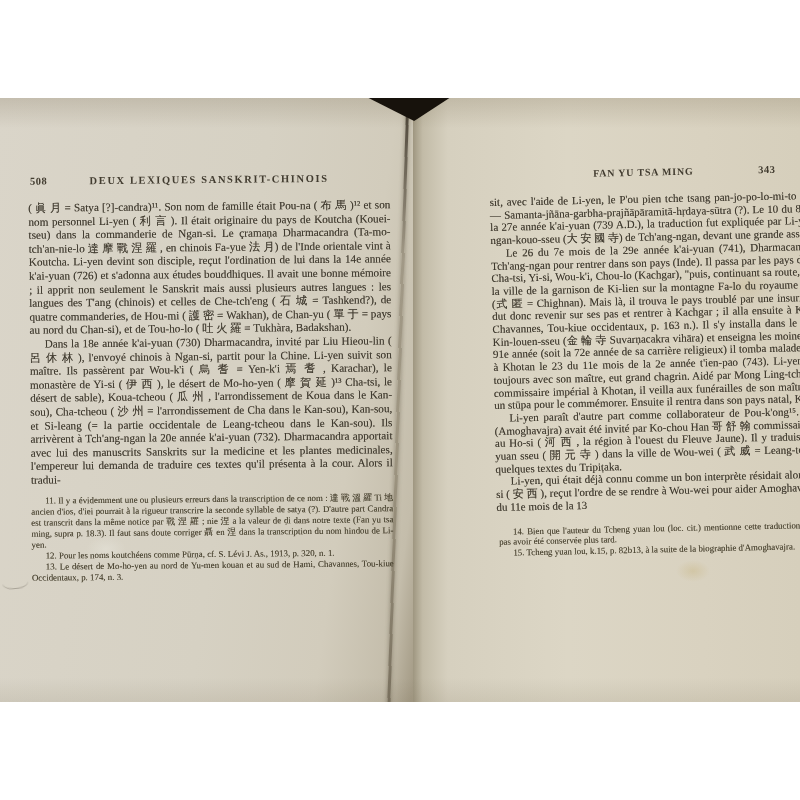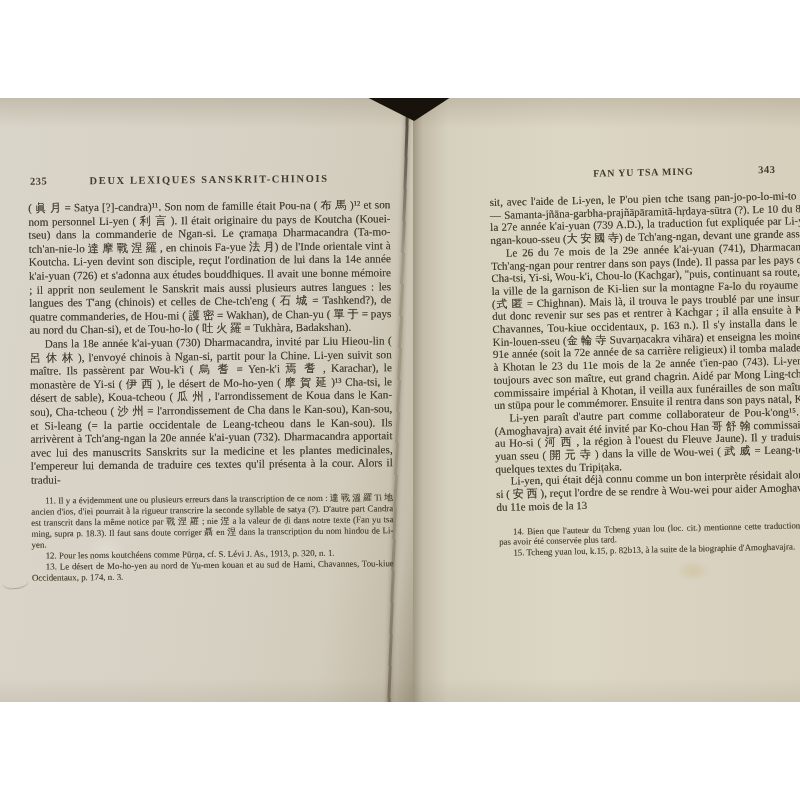--- a/index.html
+++ b/index.html
@@ -94,21 +94,21 @@
   <div class="topshade"></div>
   <div class="crease"></div>
   <div class="notch"></div>
   <div class="stain s1"></div>
   <div class="stain s2"></div>
   <div class="stain s3"></div>
   <div class="pencil"></div>
 
   <div class="contentL">
     <div class="phead">
-      <span class="pnum nl">235</span>
+      <span class="pnum nl">508</span>
       <span class="ptitle">DEUX LEXIQUES SANSKRIT-CHINOIS</span>
     </div>
     <p class="body">( 眞 月 = Satya [?]-candra)¹¹. Son nom de famille était Pou-na ( 布 馬 )¹² et son nom personnel Li-yen ( 利 言 ). Il était originaire du pays de Koutcha (Kouei-tseu) dans la commanderie de Ngan-si. Le çramaṇa Dharmacandra (Ta-mo-tch'an-nie-lo 達 摩 戰 涅 羅 , en chinois Fa-yue 法 月) de l'Inde orientale vint à Koutcha. Li-yen devint son disciple, reçut l'ordination de lui dans la 14e année k'ai-yuan (726) et s'adonna aux études bouddhiques. Il avait une bonne mémoire ; il apprit non seulement le Sanskrit mais aussi plusieurs autres langues : les langues des T'ang (chinois) et celles de Che-tch'eng ( 石 城 = Tashkend?), de quatre commanderies, de Hou-mi ( 護 密 = Wakhan), de Chan-yu ( 單 于 = pays au nord du Chan-si), et de Tou-ho-lo ( 吐 火 羅 = Tukhàra, Badakshan).</p>
     <p class="body indent">Dans la 18e année k'ai-yuan (730) Dharmacandra, invité par Liu Hieou-lin ( 呂 休 林 ), l'envoyé chinois à Ngan-si, partit pour la Chine. Li-yen suivit son maître. Ils passèrent par Wou-k'i ( 烏 耆 = Yen-k'i 焉 耆 , Karachar), le monastère de Yi-si ( 伊 西 ), le désert de Mo-ho-yen ( 摩 賀 延 )¹³ Cha-tsi, le désert de sable), Koua-tcheou ( 瓜 州 , l'arrondissement de Koua dans le Kan-sou), Cha-tcheou ( 沙 州 = l'arrondissement de Cha dans le Kan-sou), Kan-sou, et Si-leang (= la partie occidentale de Leang-tcheou dans le Kan-sou). Ils arrivèrent à Tch'ang-ngan la 20e année k'ai-yuan (732). Dharmacandra apportait avec lui des manuscrits Sanskrits sur la medicine et les plantes medicinales, l'empereur lui demanda de traduire ces textes qu'il présenta à la cour. Alors il tradui-</p>
     <div class="foot">
       <p>11. Il y a évidemment une ou plusieurs erreurs dans la transcription de ce nom : 達 戰 溫 羅 Ti 地 ancien d'ios, d'iei pourrait à la rigueur transcrire la seconde syllable de satya (?). D'autre part Candra est transcrit dans la même notice par 戰 涅 羅 ; nie 涅 a la valeur de ḍi dans notre texte (Fan yu tsa ming, supra p. 18.3). Il faut sans doute corriger 聶 en 涅 dans la transcription du nom hindou de Li-yen.</p>
       <p>12. Pour les noms koutchéens comme Pūrṇa, cf. S. Lévi J. As., 1913, p. 320, n. 1.</p>
       <p>13. Le désert de Mo-ho-yen au nord de Yu-men kouan et au sud de Hami, Chavannes, Tou-kiue Occidentaux, p. 174, n. 3.</p>
     </div>
   </div>

